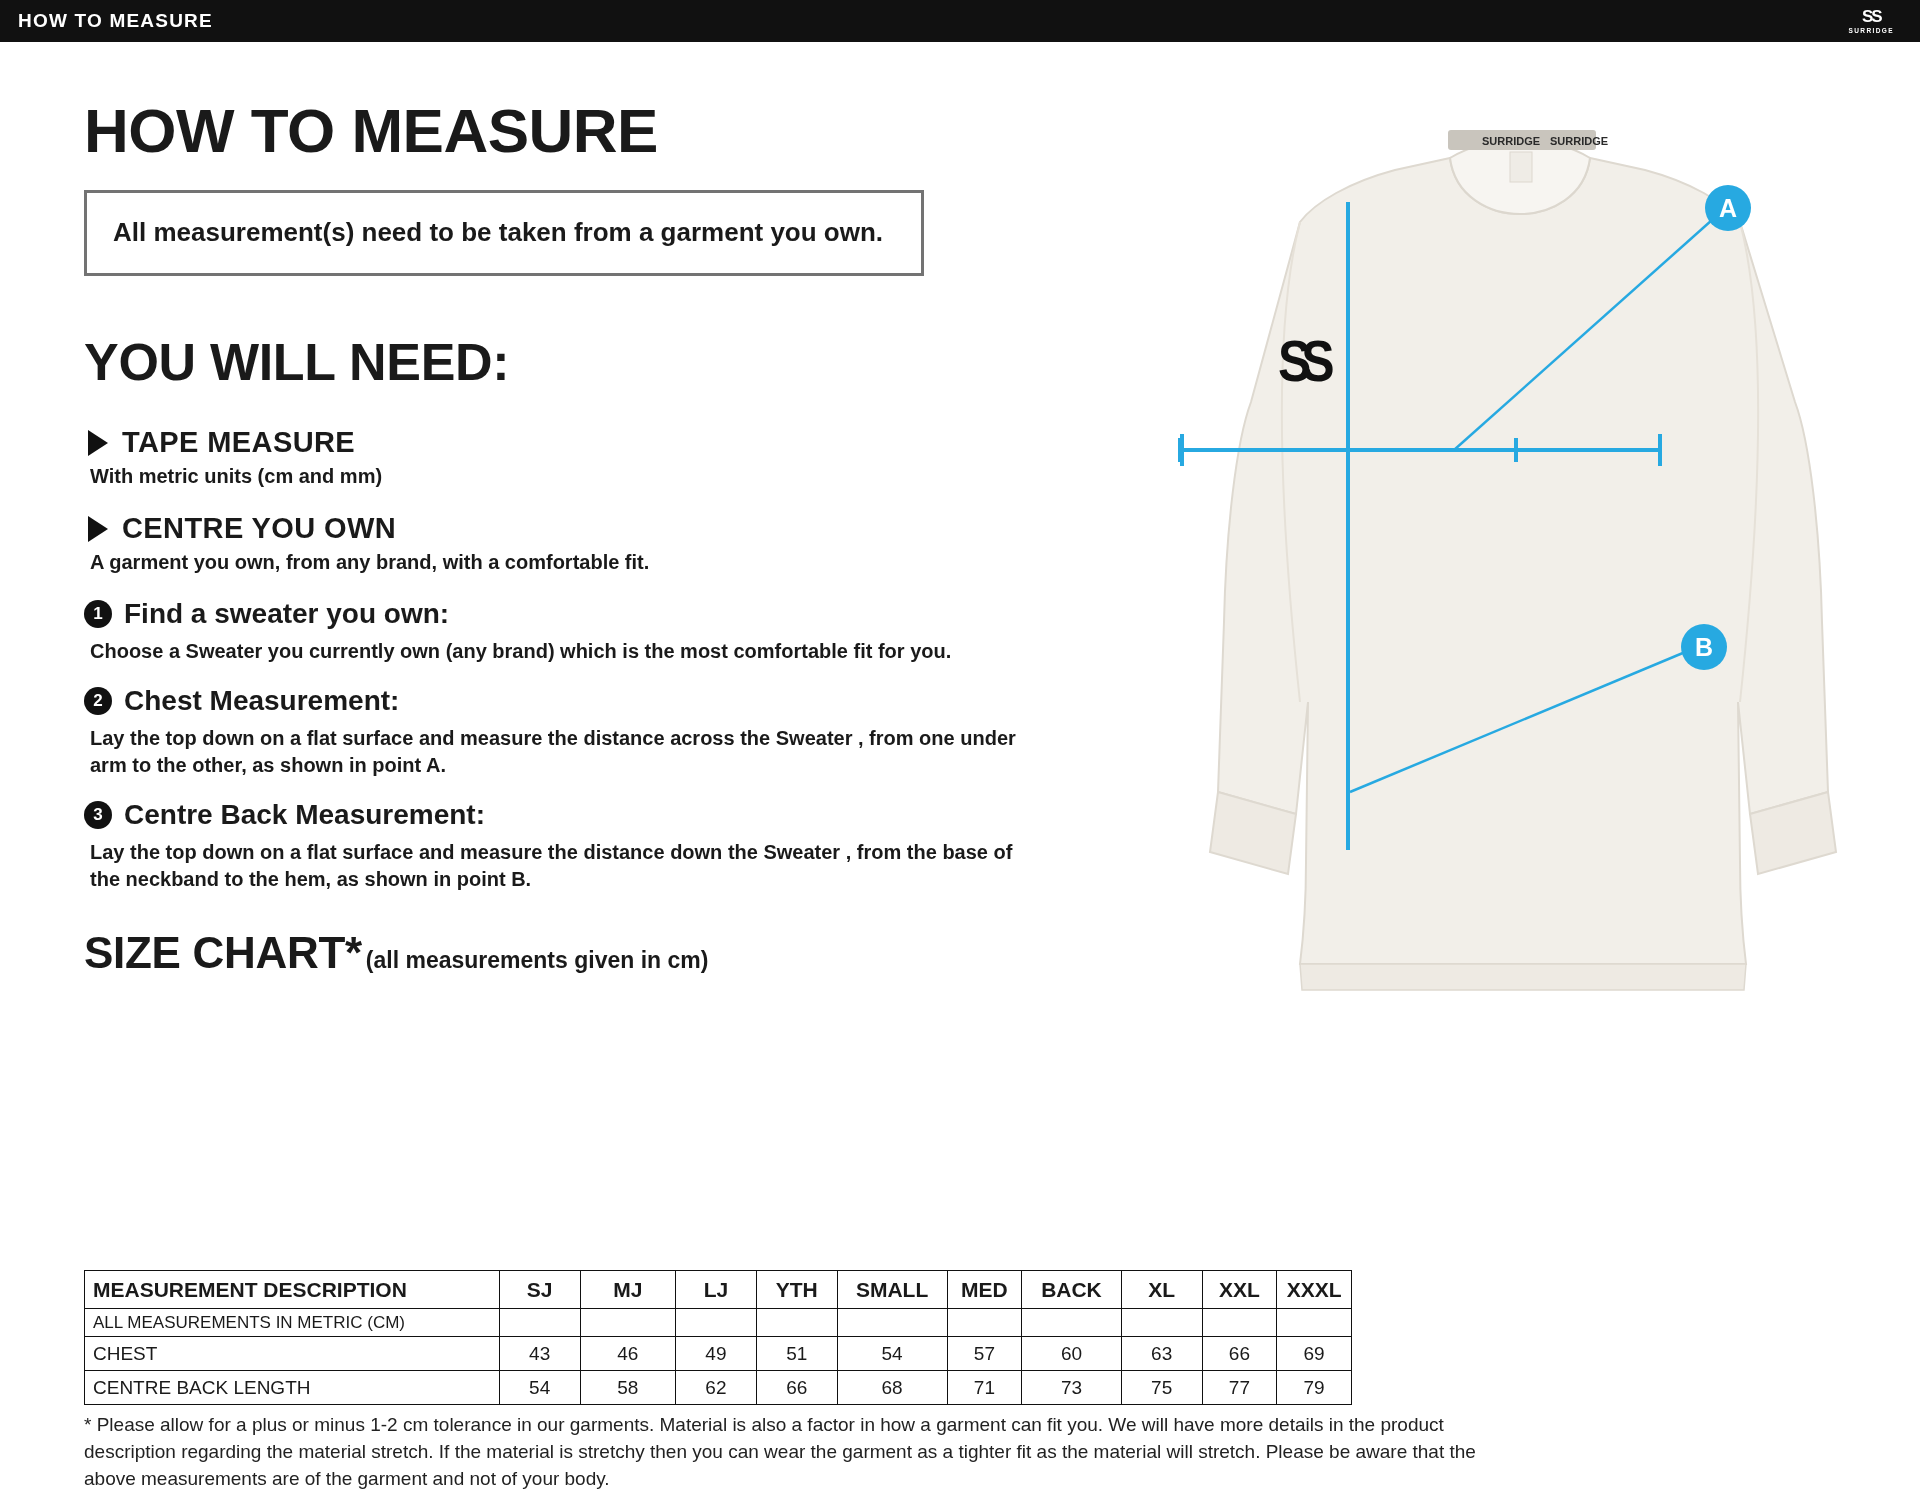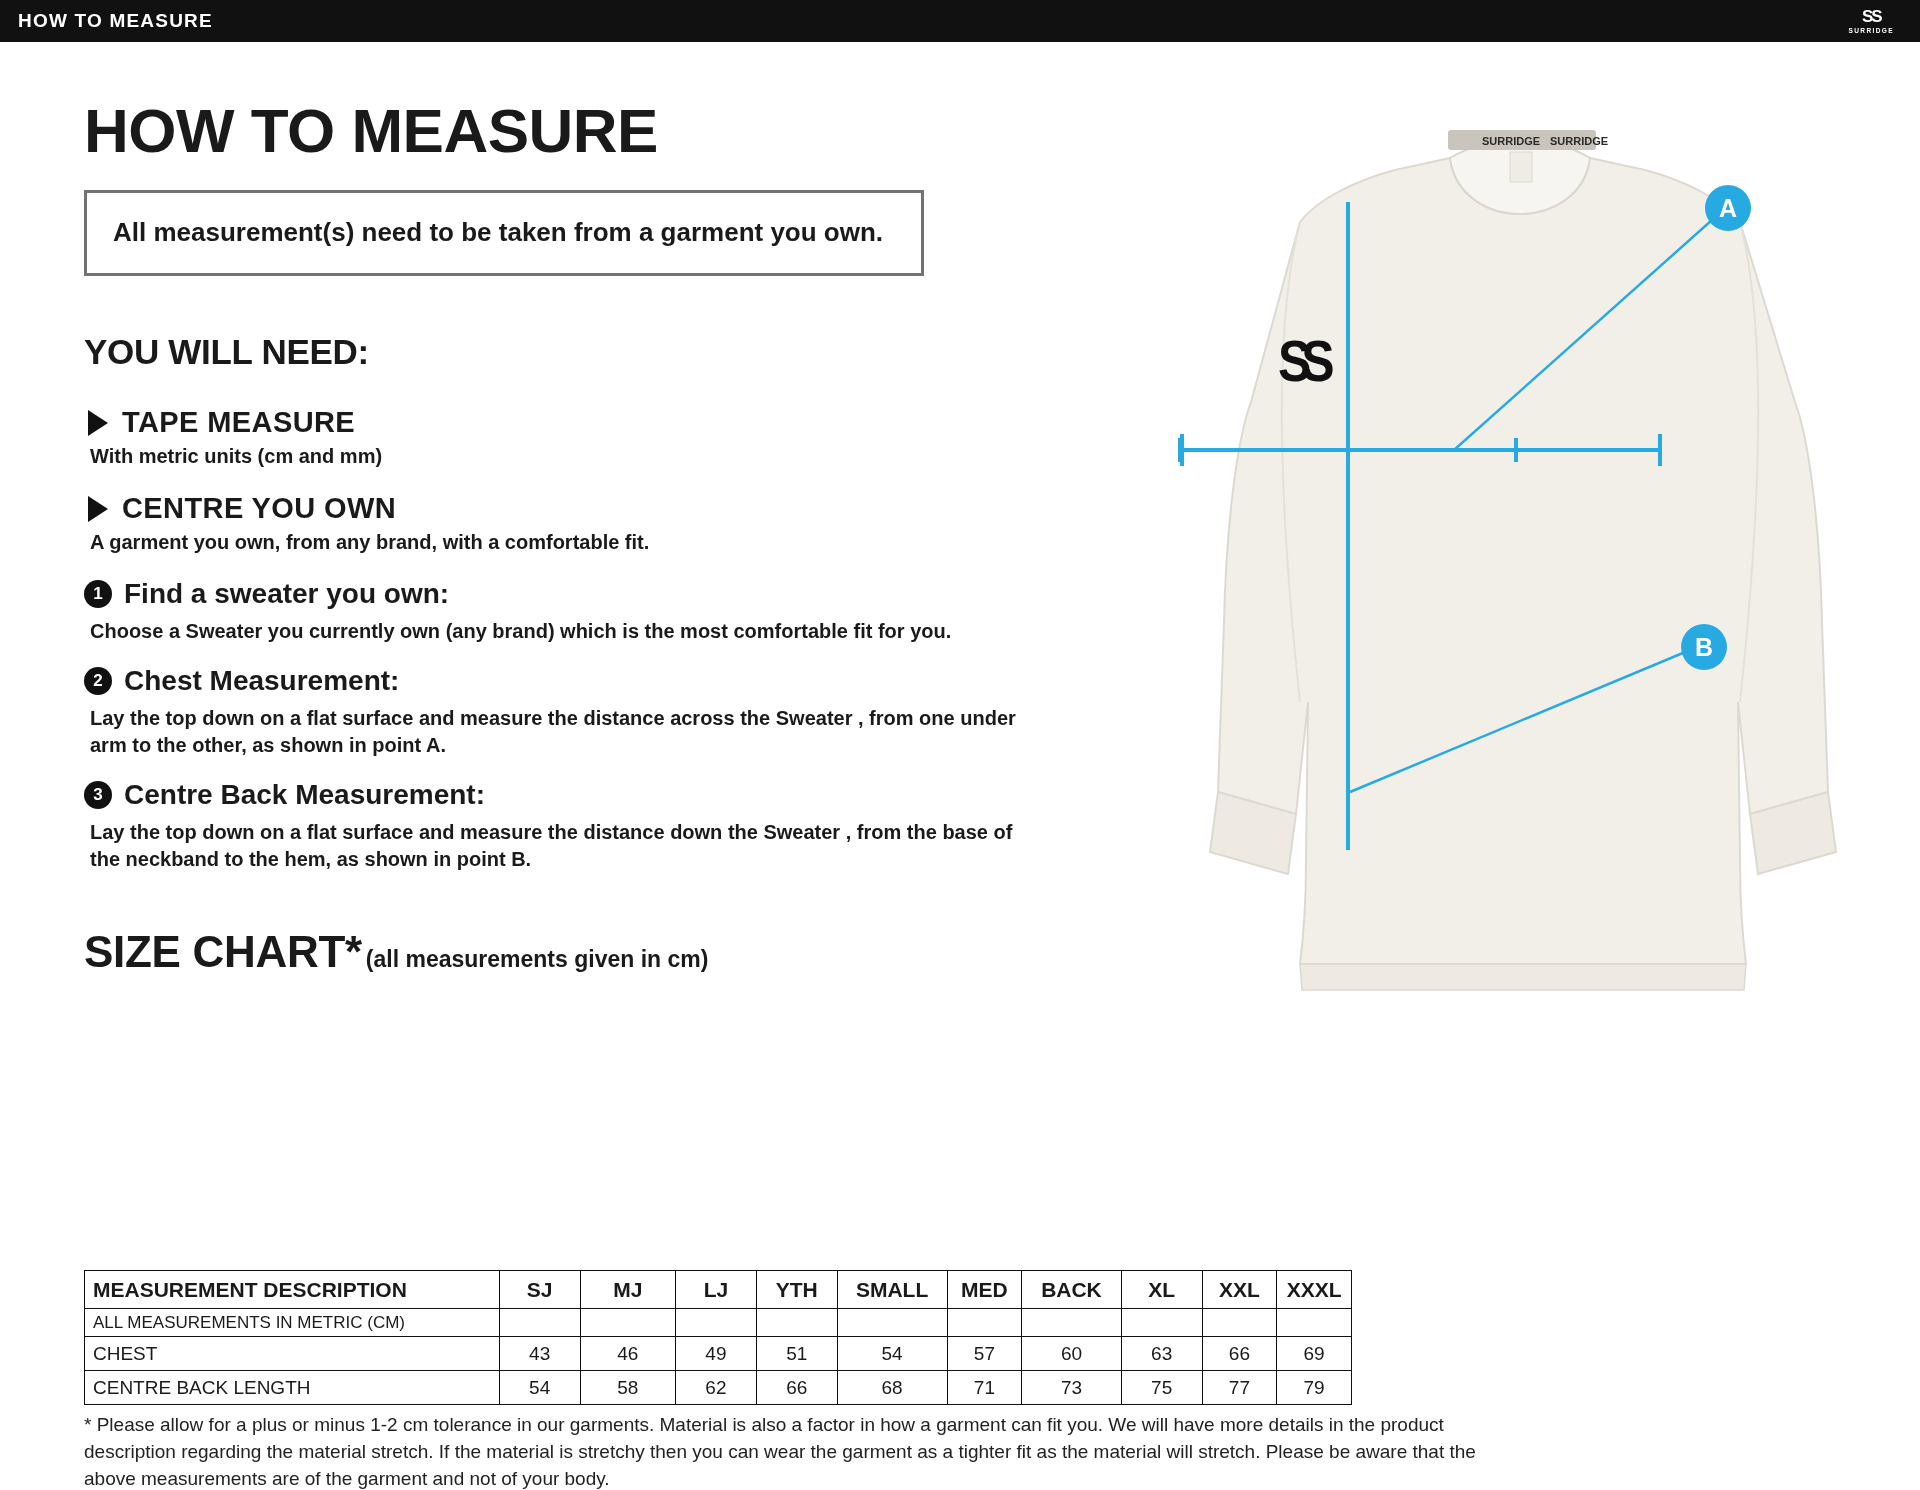--- a/index.html
+++ b/index.html
@@ -80,21 +80,21 @@
     margin-bottom: 56px;
   }
   .note-box p {
     margin: 0;
     font-size: 26px;
     font-weight: 700;
     line-height: 1.32;
   }
 
   h2.section-title {
-    font-size: 35px;
+    font-size: 52px;
     font-weight: 700;
     margin: 0 0 34px 0;
     letter-spacing: -0.3px;
   }
 
   .need-item { margin-bottom: 24px; }
   .need-head {
     display: flex;
     align-items: center;
     gap: 14px;
@@ -141,21 +141,21 @@
   }
   .step-body {
     font-size: 20px;
     font-weight: 700;
     line-height: 1.34;
     margin: 8px 0 0 6px;
     max-width: 930px;
   }
 
   .size-chart-heading {
-    margin-top: 55px;
+    margin-top: 36px;
     display: flex;
     align-items: baseline;
   }
   .size-chart-heading .big {
     font-size: 44px;
     font-weight: 700;
     letter-spacing: -0.3px;
   }
   .size-chart-heading .small {
     font-size: 23px;

